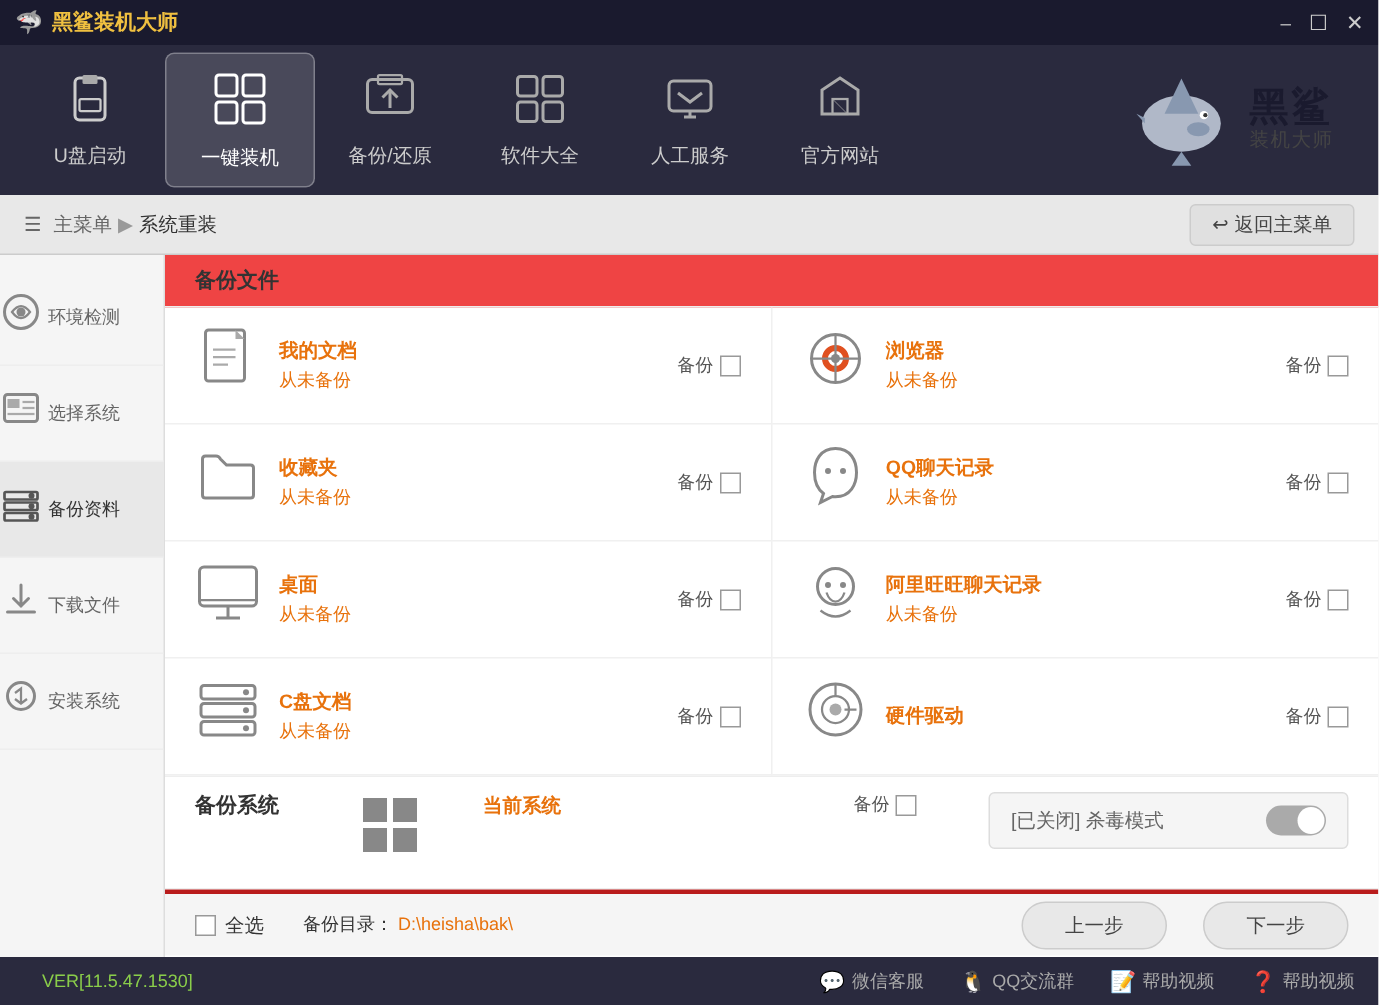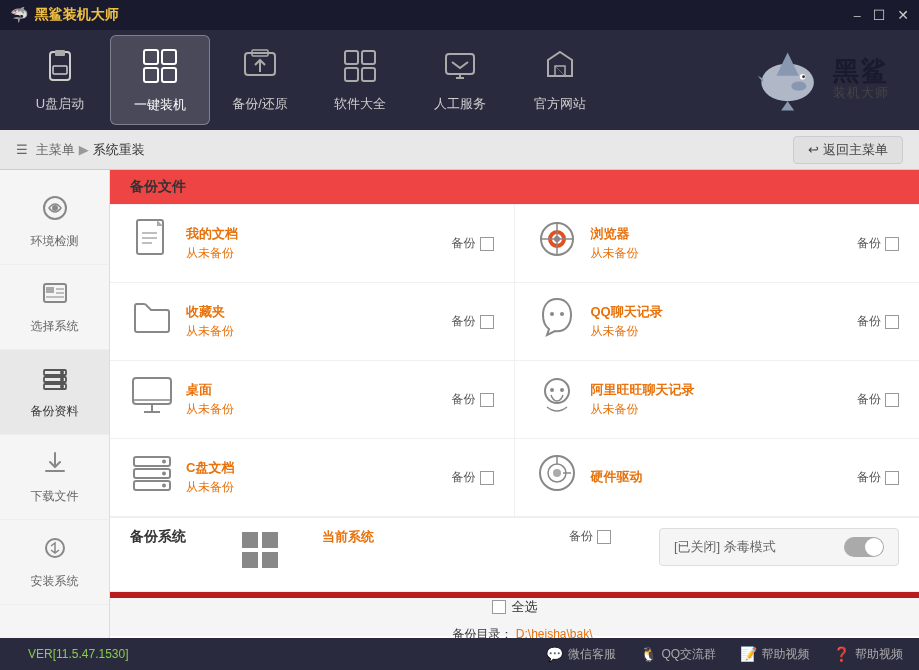--- a/index.html
+++ b/index.html
@@ -85,21 +85,21 @@
       border-right: 1px solid #ddd;
       display: flex;
       flex-direction: column;
       align-items: center;
       padding-top: 10px;
       gap: 0;
     }
     .sidebar-item {
       width: 100%;
       display: flex;
-      flex-direction: column;
+      flex-direction: row;
       align-items: center;
       padding: 14px 0;
       cursor: pointer;
       color: #666;
       font-size: 12px;
       gap: 4px;
       border-bottom: 1px solid #eee;
     }
     .sidebar-item.active { background: #e8e8e8; color: #333; }
     .sidebar-icon { font-size: 26px; }
@@ -181,26 +181,25 @@
       border-radius: 50%;
       position: absolute;
       top: 1px;
       right: 1px;
     }
 
     
     .bottom-bar {
       height: 44px;
       background: #f5f5f5;
-      border-top: 6px solid #b91c1c;
+      border-top: 3px solid #b91c1c;
       display: flex;
       align-items: center;
       padding: 0 20px;
       gap: 10px;
-      flex-direction: column;
     }
     .select-all { display: flex; align-items: center; gap: 6px; color: #333; font-size: 13px; cursor: pointer; }
     .backup-dir { font-size: 12px; color: #333; margin-left: 16px; }
     .backup-dir a { color: #e8720c; text-decoration: none; }
     .nav-btn {
       padding: 6px 28px;
       border-radius: 16px;
       border: 1px solid #ccc;
       background: #e8e8e8;
       color: #444;

